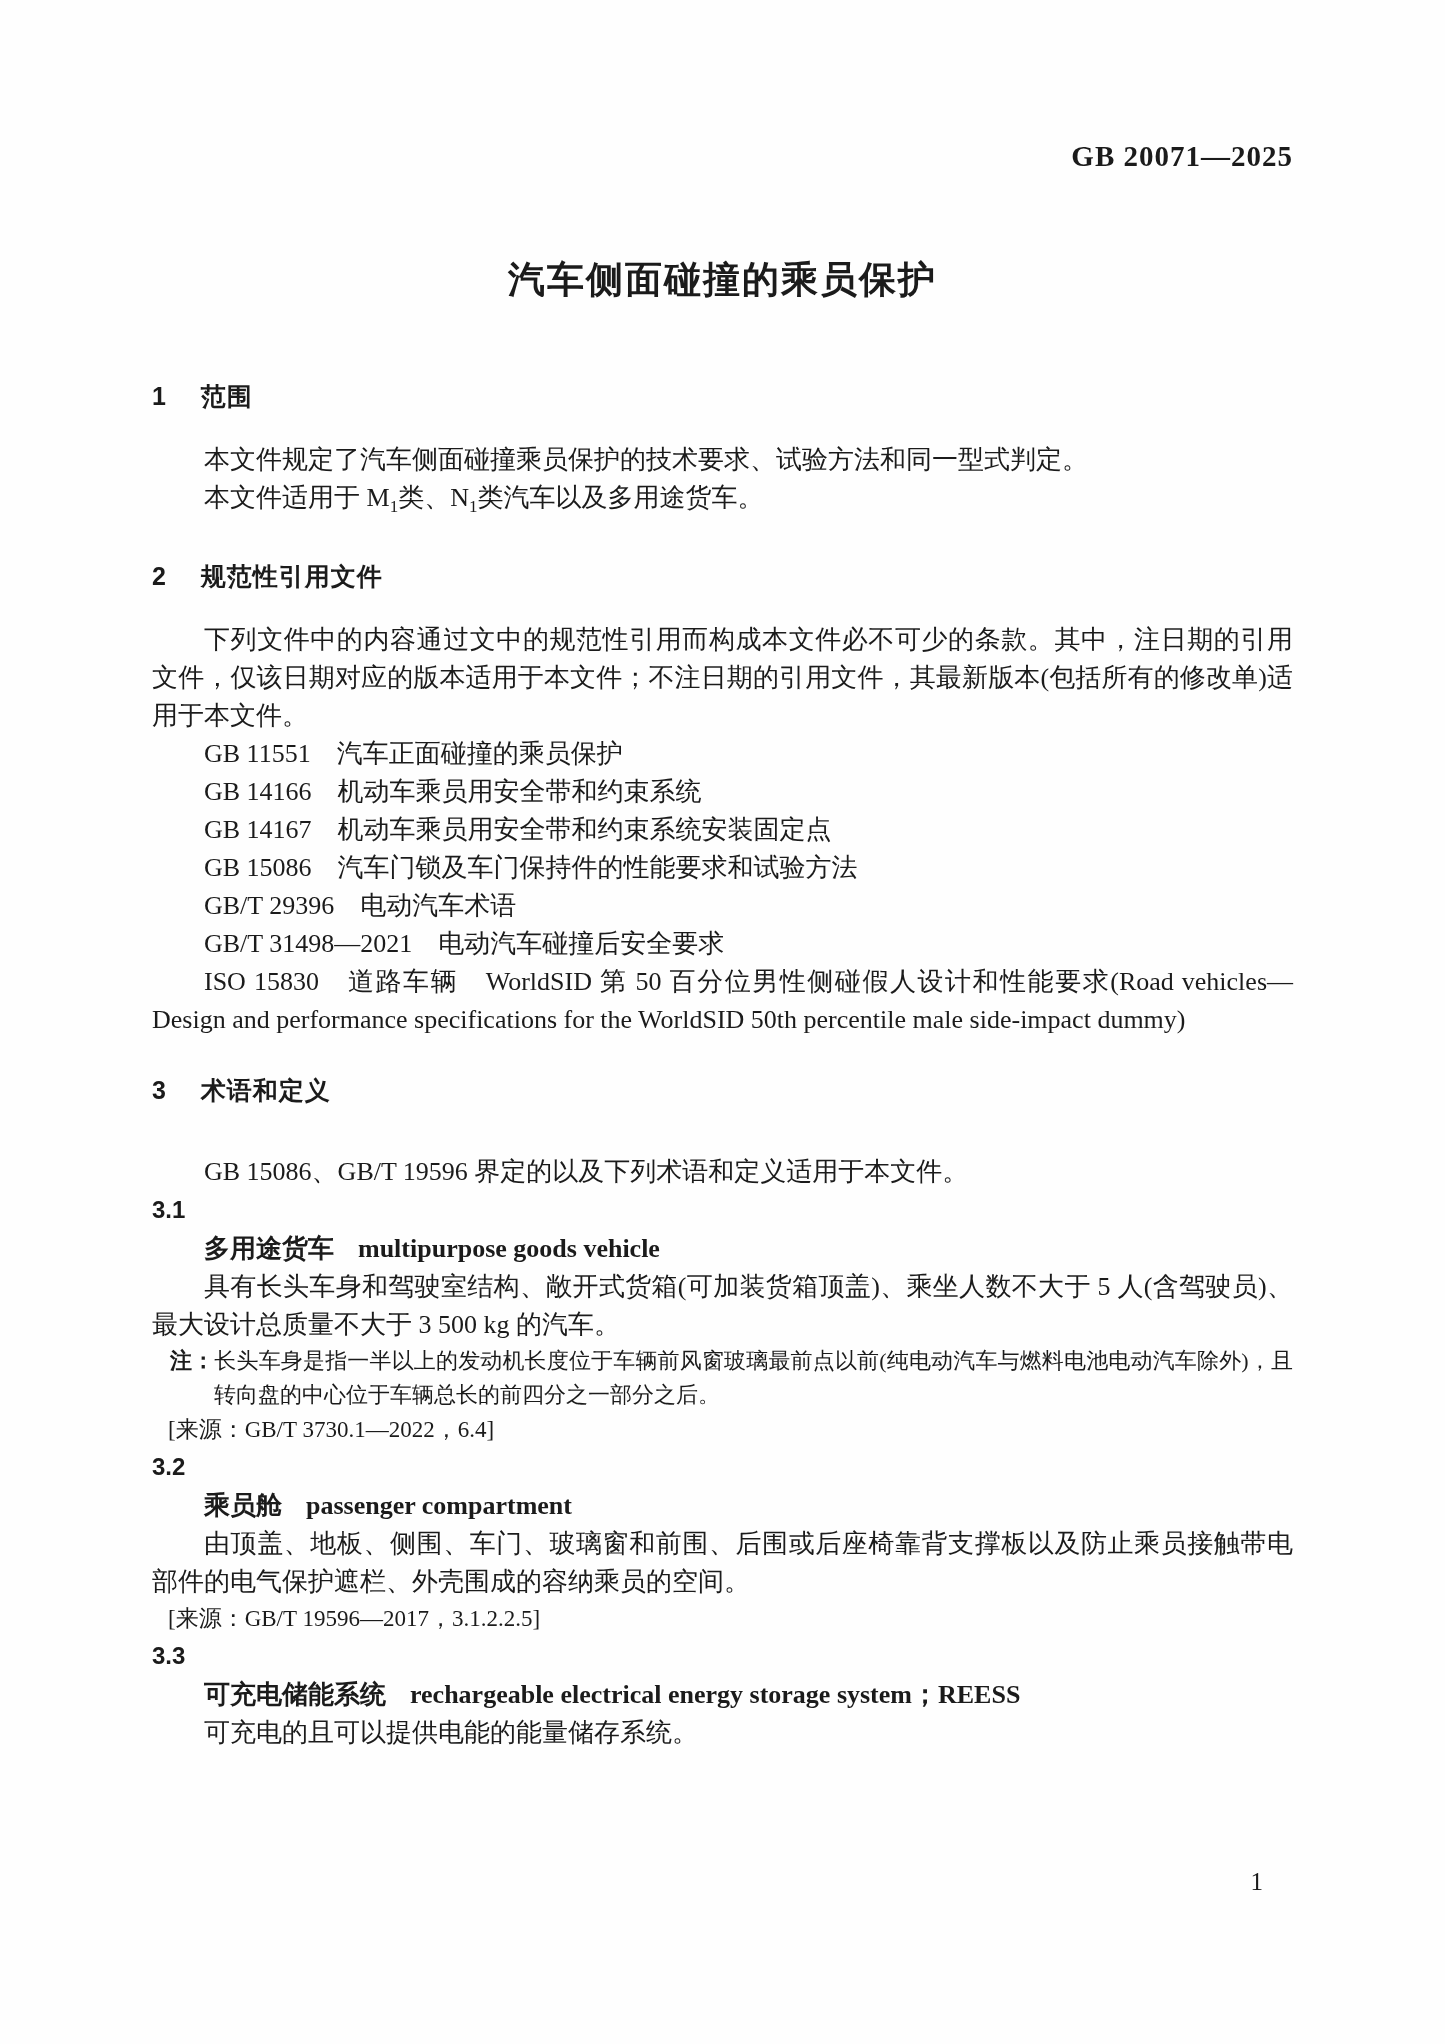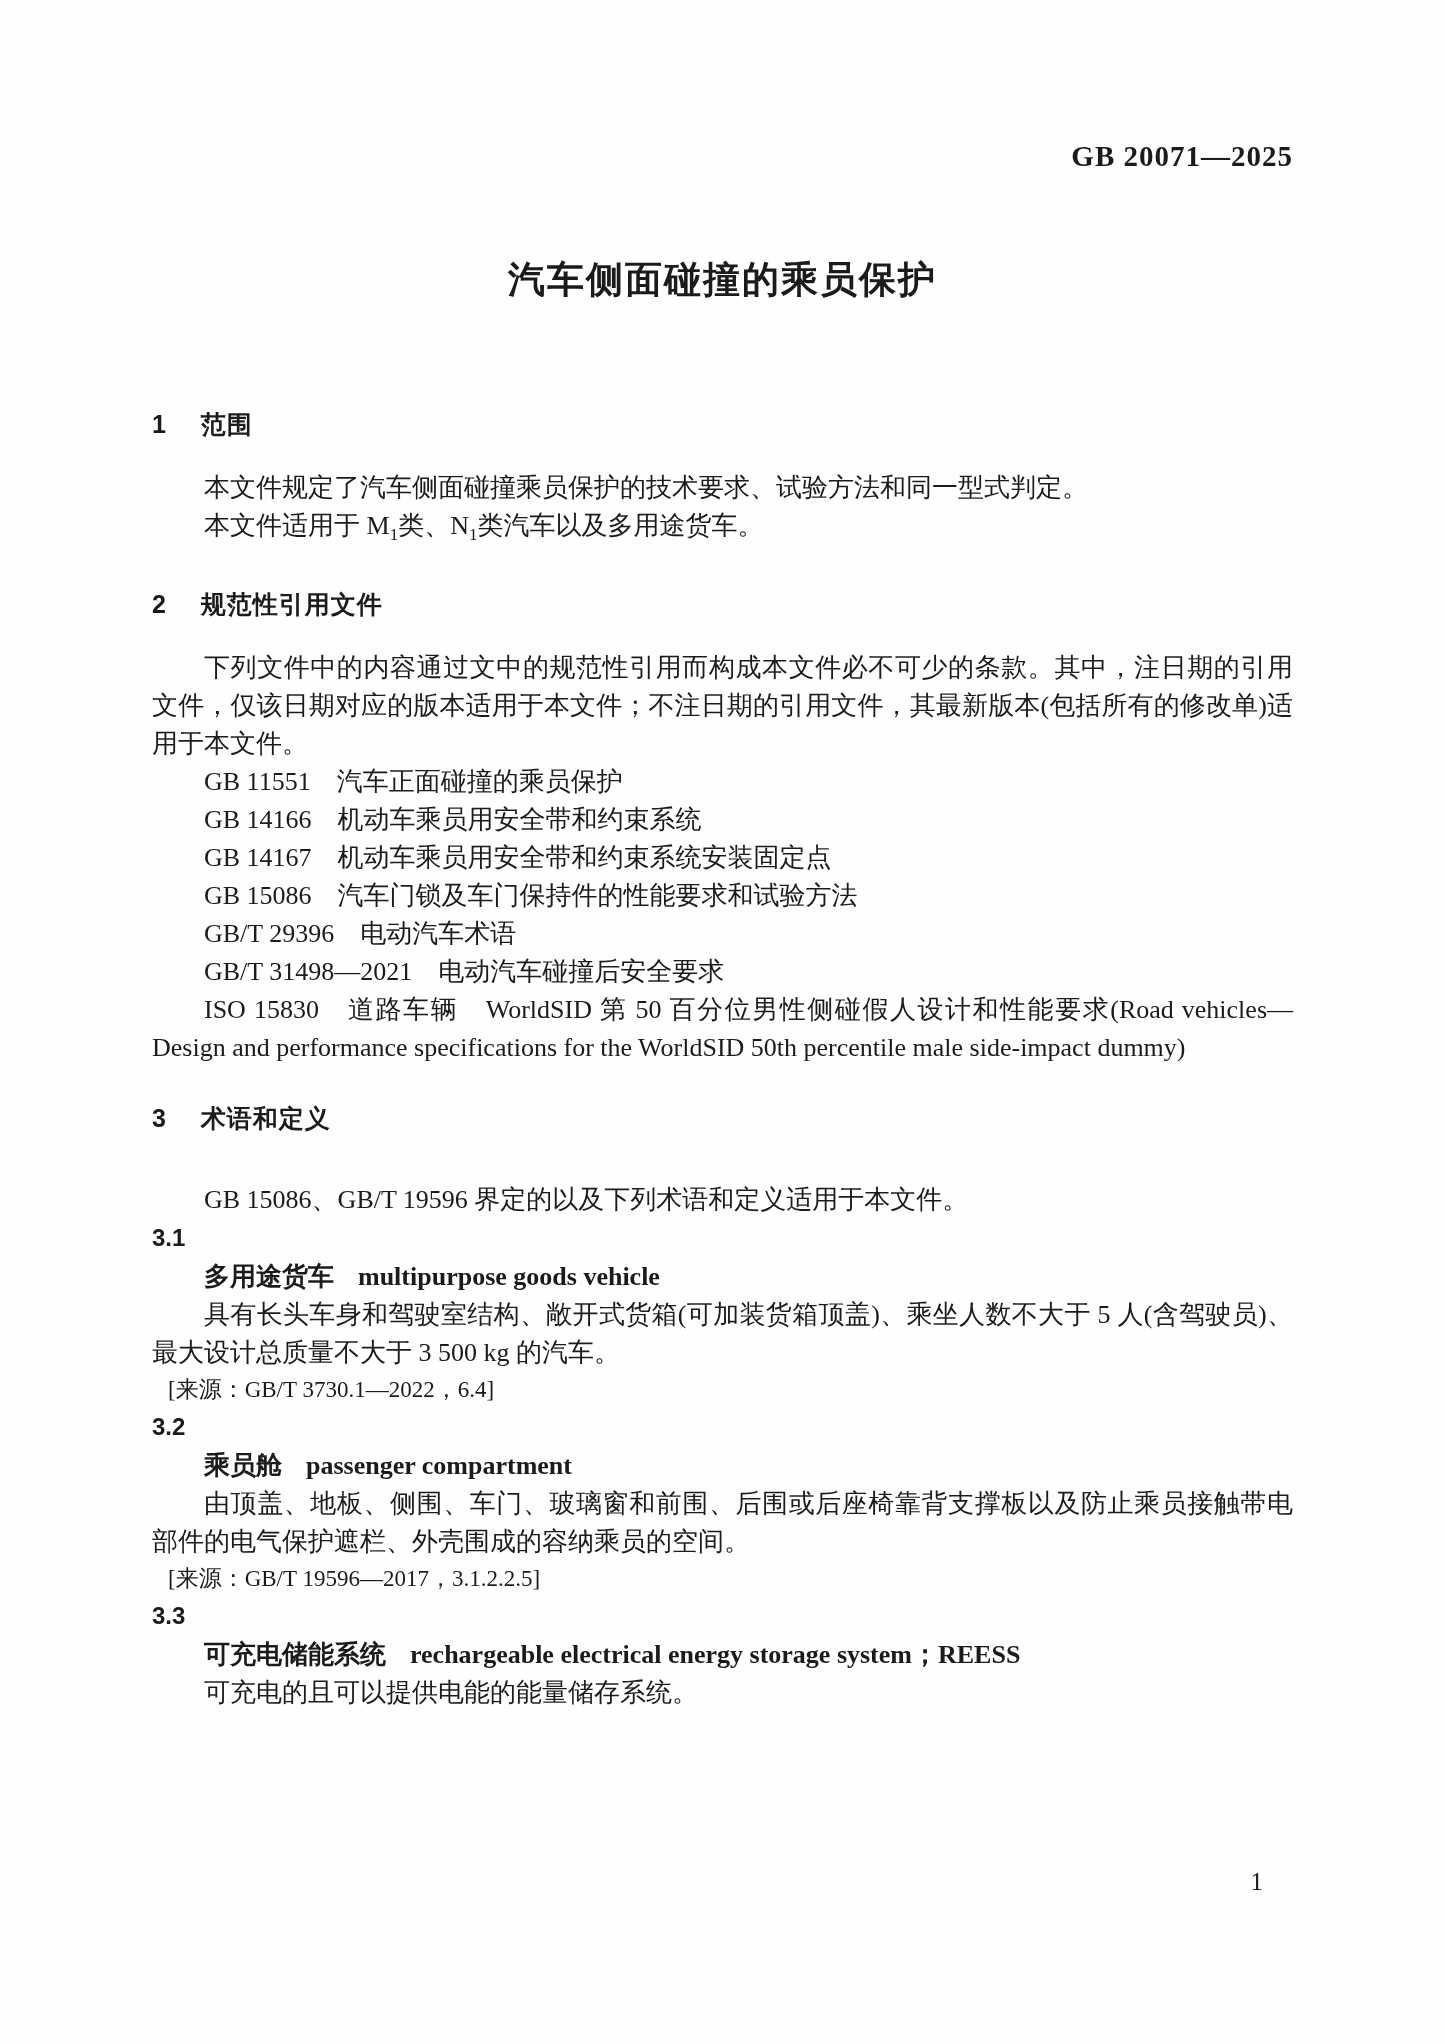--- a/index.html
+++ b/index.html
@@ -39,21 +39,21 @@
 
   .sec-head {
     margin: 0;
     font-family: "Liberation Sans", "DejaVu Sans", sans-serif;
     font-weight: 700;
     font-size: 25px;
     line-height: 34px;
     letter-spacing: 1px;
   }
   .sec-head .sec-num { margin-right: 26px; font-weight: 700; }
-  .mt-s1 { margin-top: 104px; }
+  .mt-s1 { margin-top: 76px; }
   .mt-s2 { margin-top: 42px; }
   .mt-s3 { margin-top: 34px; }
 
   .body-p {
     margin: 0;
     font-size: 26px;
     line-height: 38px;
     text-align: justify;
     text-indent: 2em;
   }
@@ -160,20 +160,21 @@
       <span>术语和定义</span>
     </h2>
     <p class="body-p first-p3">GB 15086、GB/T 19596 界定的以及下列术语和定义适用于本文件。</p>
 
     <div class="term-block">
       <div class="term-num">3.1</div>
       <div class="term-line">
         <span class="term-zh">多用途货车</span><span class="term-en">multipurpose goods vehicle</span>
       </div>
       <p class="body-p">具有长头车身和驾驶室结构、敞开式货箱(可加装货箱顶盖)、乘坐人数不大于 5 人(含驾驶员)、最大设计总质量不大于 3 500 kg 的汽车。</p>
+      <div class="note"><span class="note-label">注：</span><span>长头车身是指一半以上的发动机长度位于车辆前风窗玻璃最前点以前(纯电动汽车与燃料电池电动汽车除外)，且转向盘的中心位于车辆总长的前四分之一部分之后。</span></div>
       <div class="source-line">[来源：GB/T 3730.1—2022，6.4]</div>
     </div>
 
     <div class="term-block">
       <div class="term-num">3.2</div>
       <div class="term-line">
         <span class="term-zh">乘员舱</span><span class="term-en">passenger compartment</span>
       </div>
       <p class="body-p">由顶盖、地板、侧围、车门、玻璃窗和前围、后围或后座椅靠背支撑板以及防止乘员接触带电部件的电气保护遮栏、外壳围成的容纳乘员的空间。</p>
       <div class="source-line">[来源：GB/T 19596—2017，3.1.2.2.5]</div>

